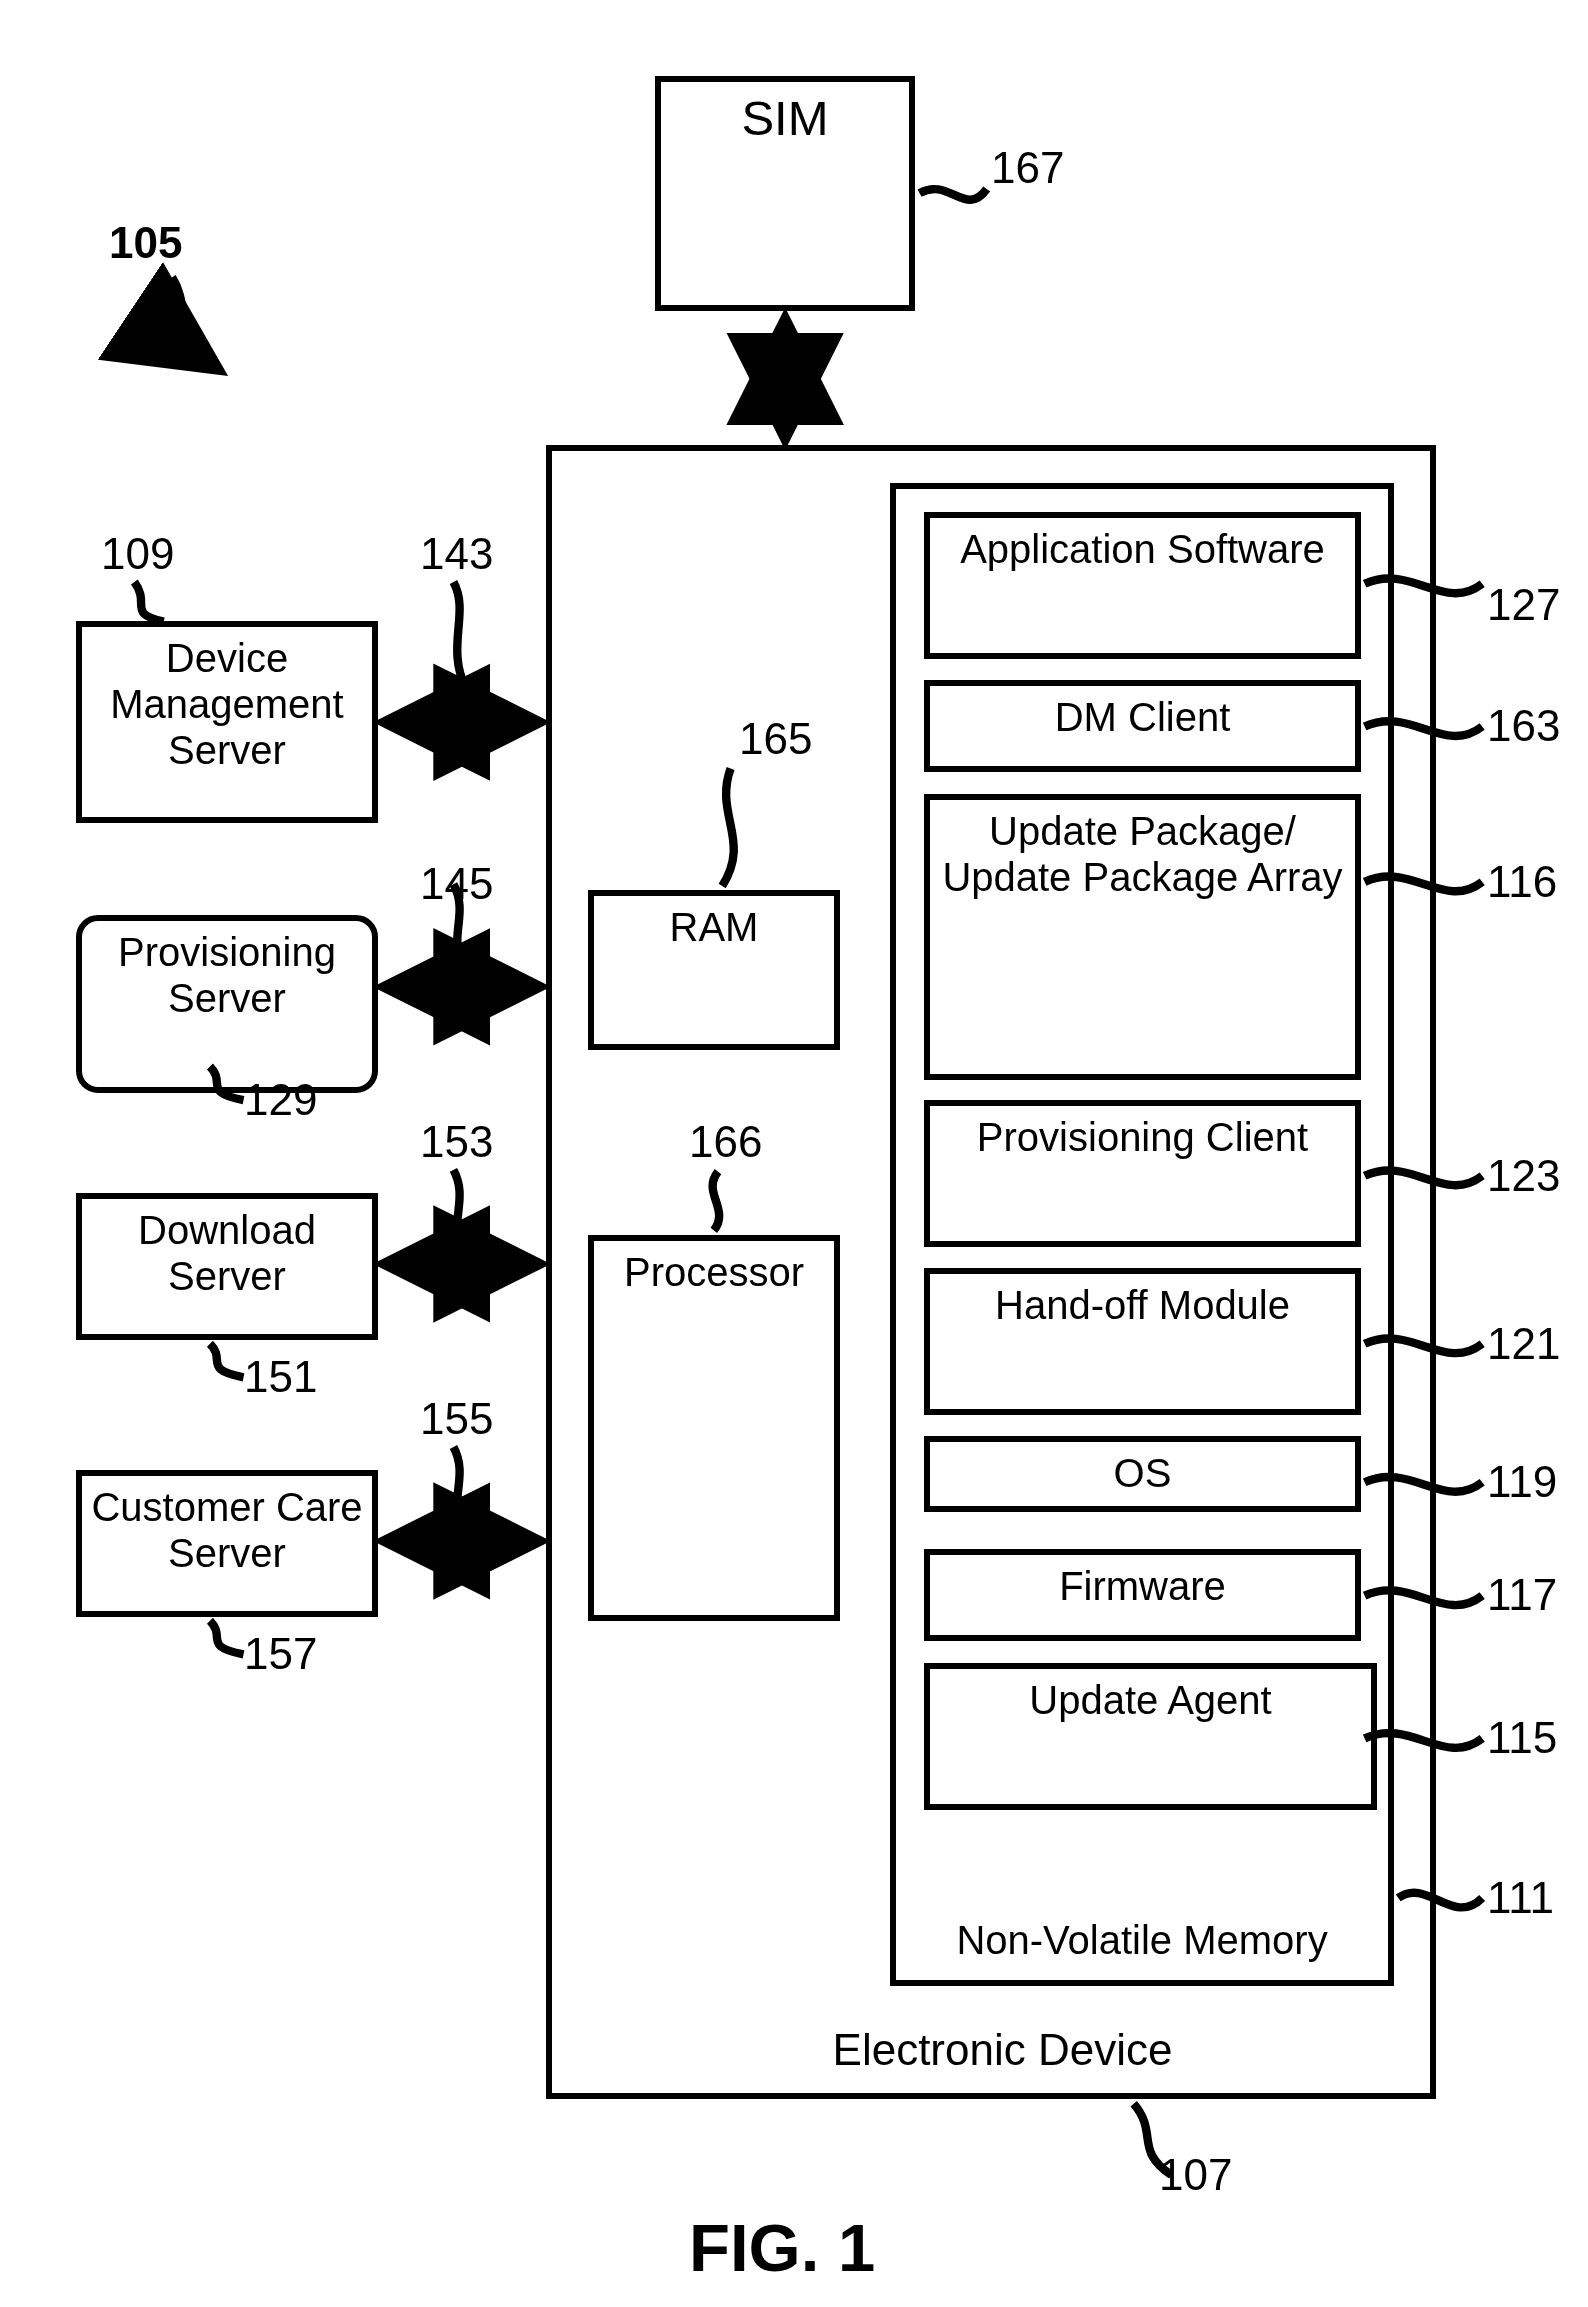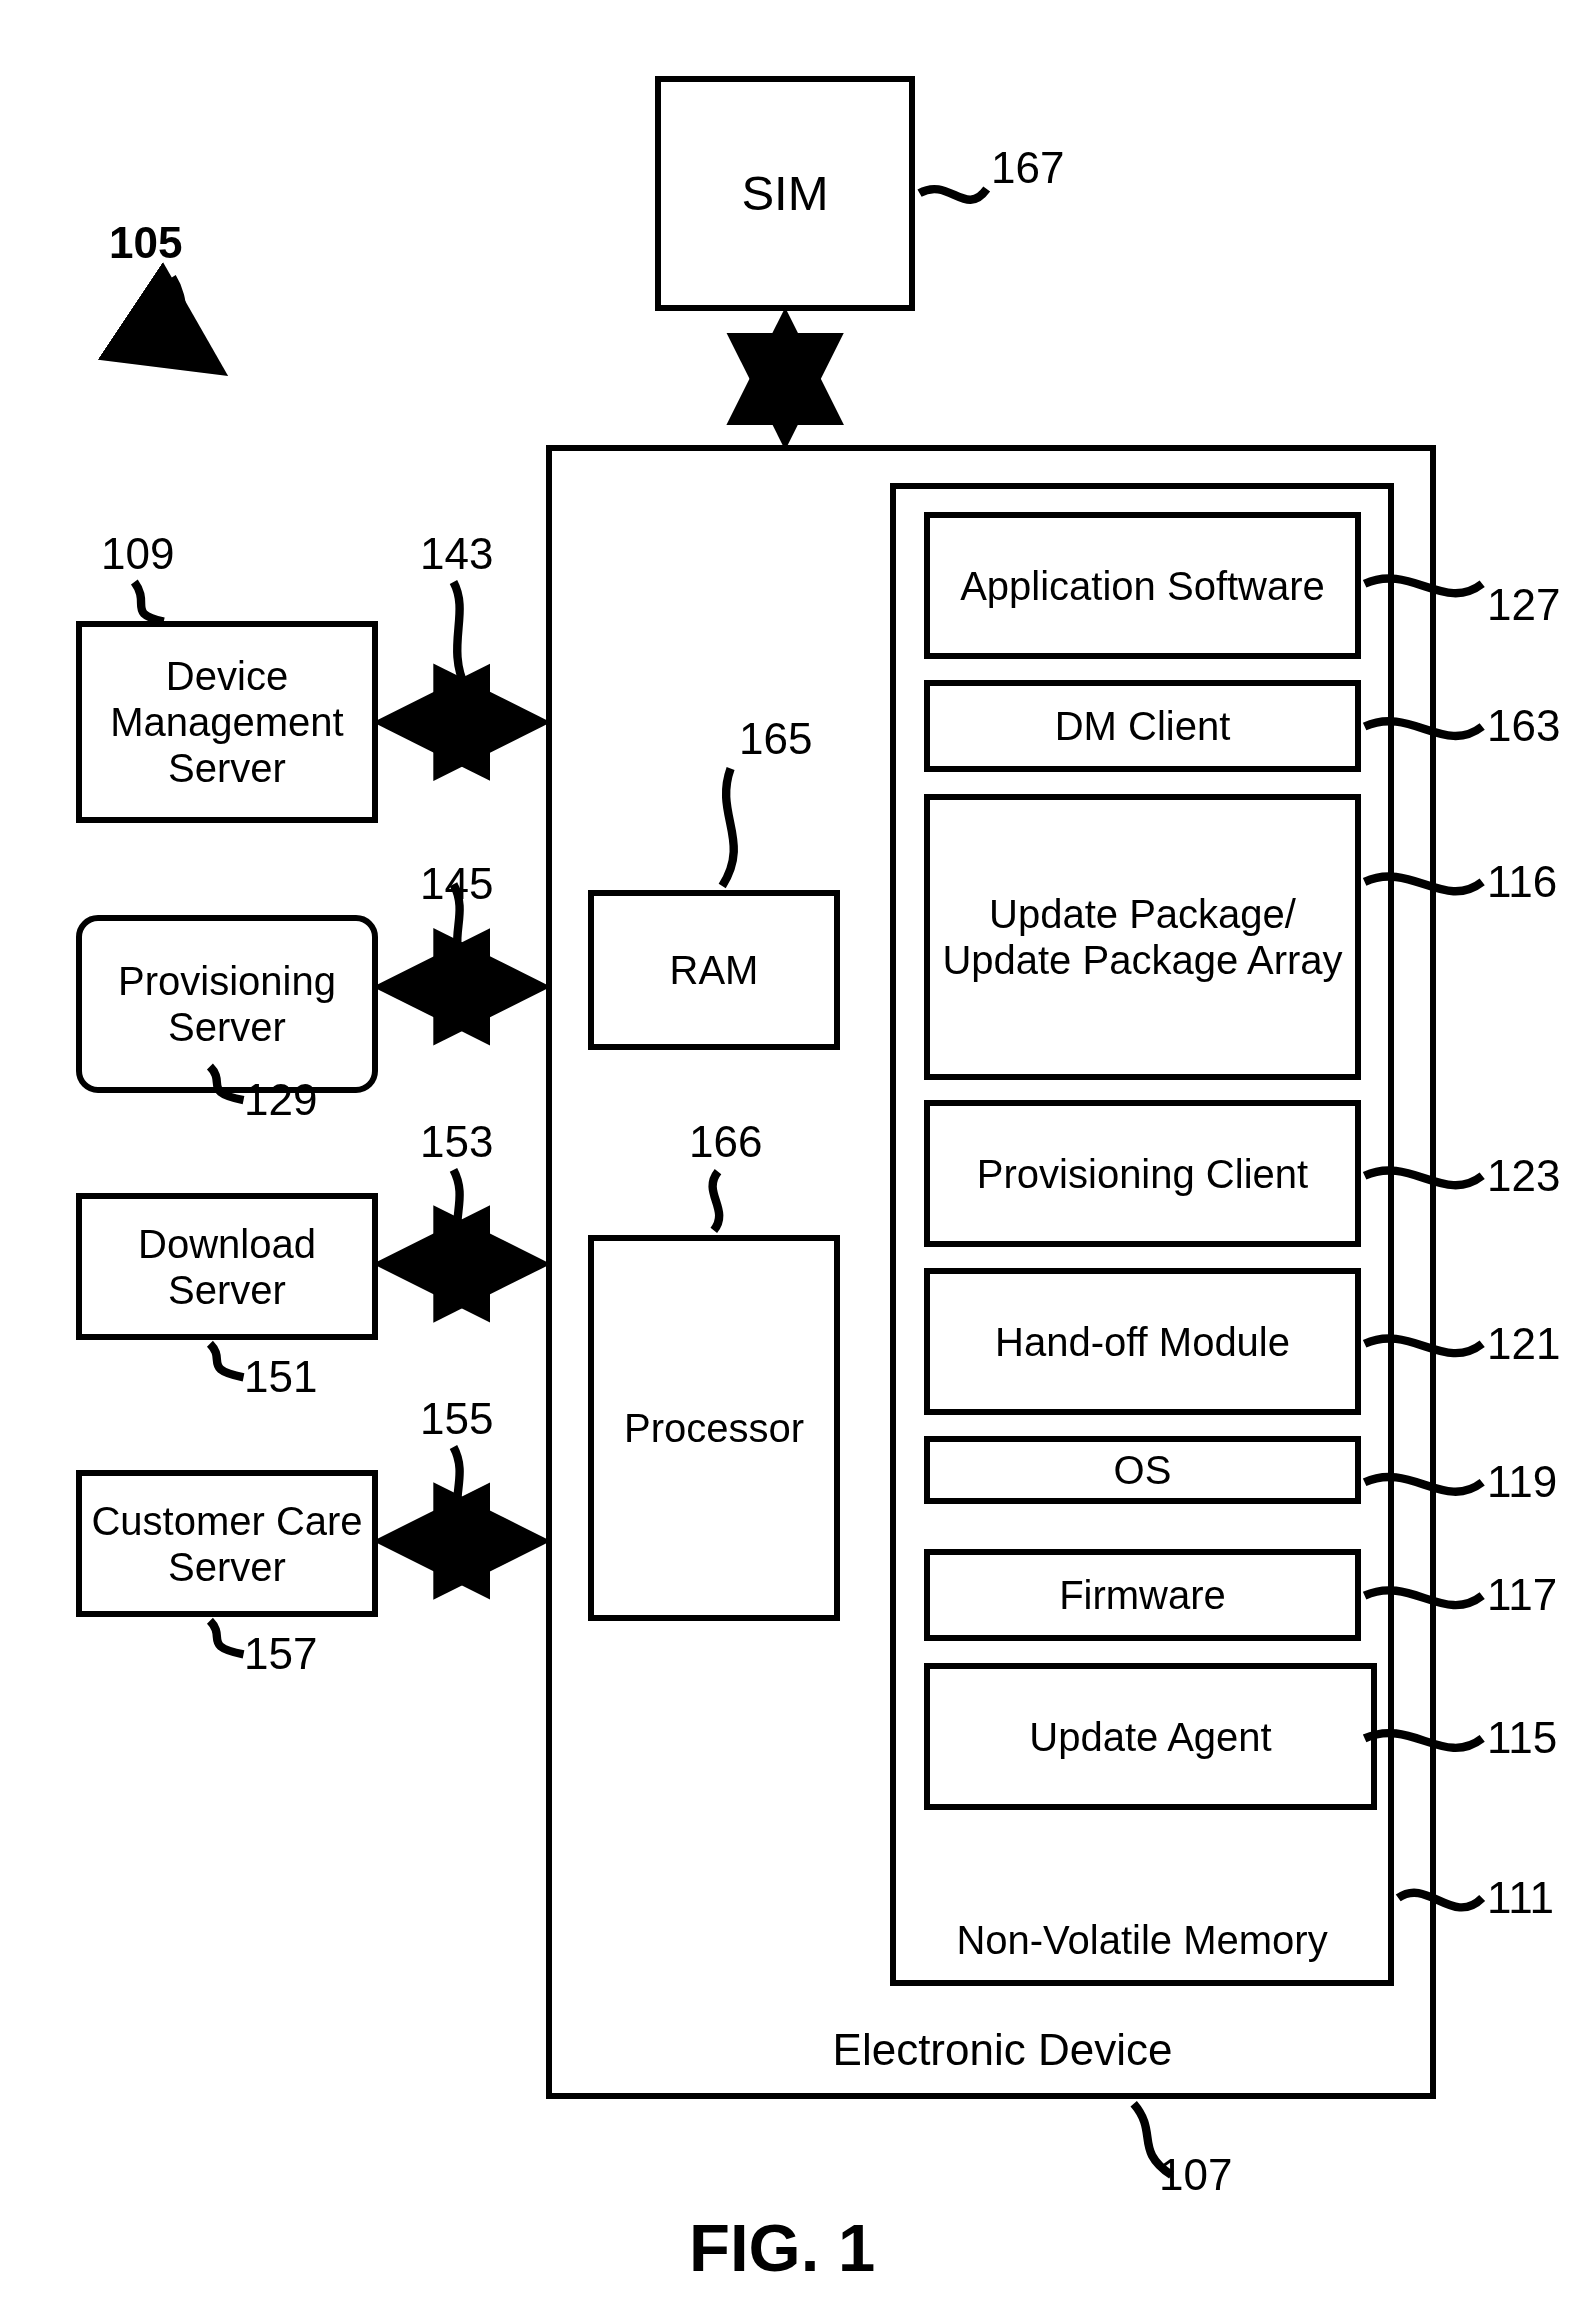--- a/index.html
+++ b/index.html
@@ -8,21 +8,20 @@
     font-family: Arial, Helvetica, sans-serif;
     width: 1588px;
     height: 2307px;
     position: relative;
   }
   .box {
     position: absolute;
     border: 6.7px solid #000;
     background: #fff;
     display: flex;
-    align-items: center;
     justify-content: center;
     text-align: center;
     font-size: 40px;
     line-height: 1.15;
     padding: 8.4px;
   }
   .label {
     position: absolute;
     font-size: 44px;
     text-align: center;
@@ -90,21 +89,21 @@
 </div>
 
 <div class="box" style="left:924px; top:1100px; width:437px; height:147px;">
   <span>Provisioning Client</span>
 </div>
 
 <div class="box" style="left:924px; top:1268px; width:437px; height:147px;">
   <span>Hand-off Module</span>
 </div>
 
-<div class="box" style="left:924px; top:1436px; width:437px; height:68px;">
+<div class="box" style="left:924px; top:1436px; width:437px; height:76px;">
   <span>OS</span>
 </div>
 
 <div class="box" style="left:924px; top:1549px; width:437px; height:92px;">
   <span>Firmware</span>
 </div>
 
 <div class="box" style="left:924px; top:1663px; width:453px; height:147px;">
   <span>Update Agent</span>
 </div>

